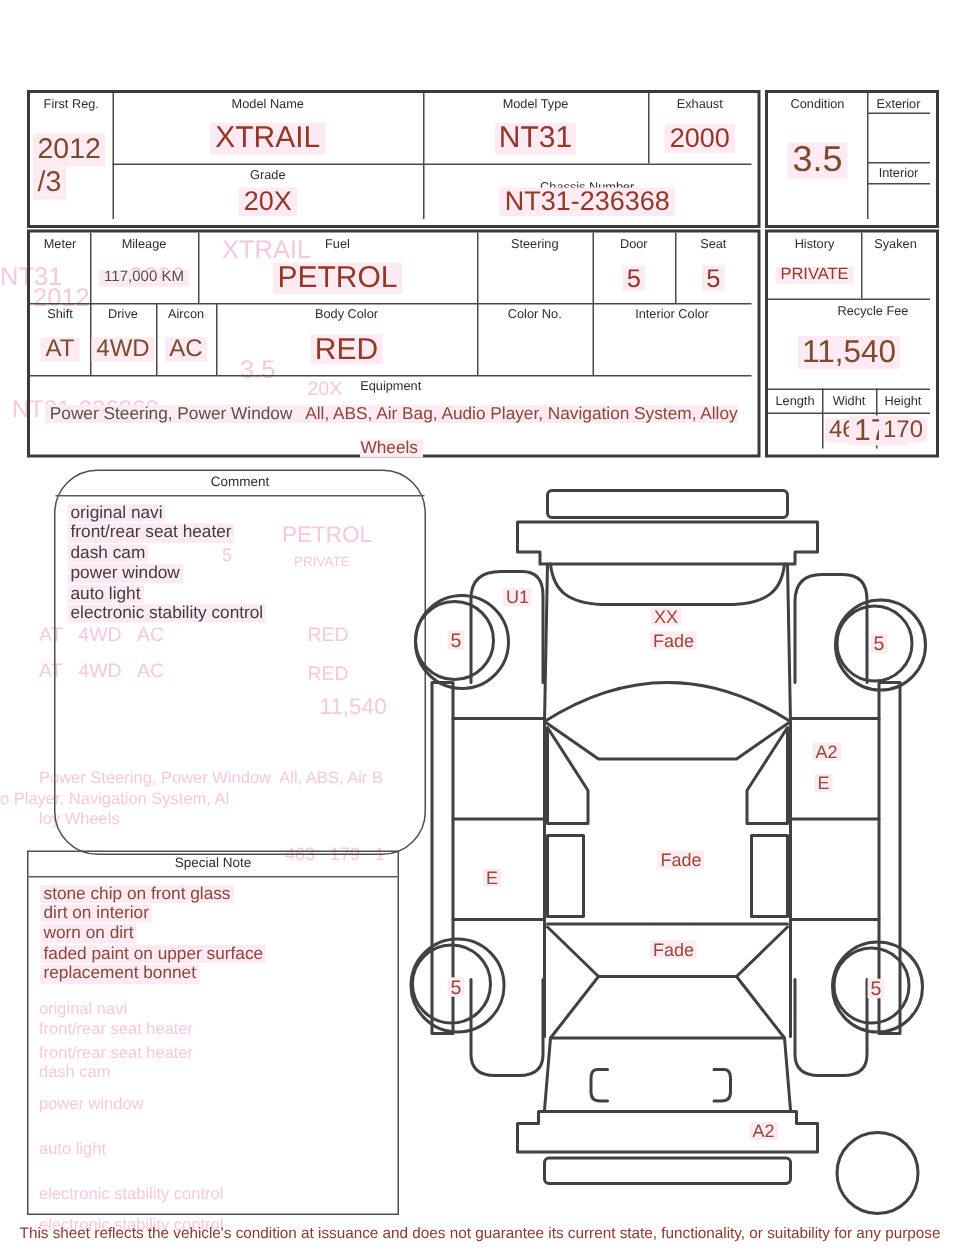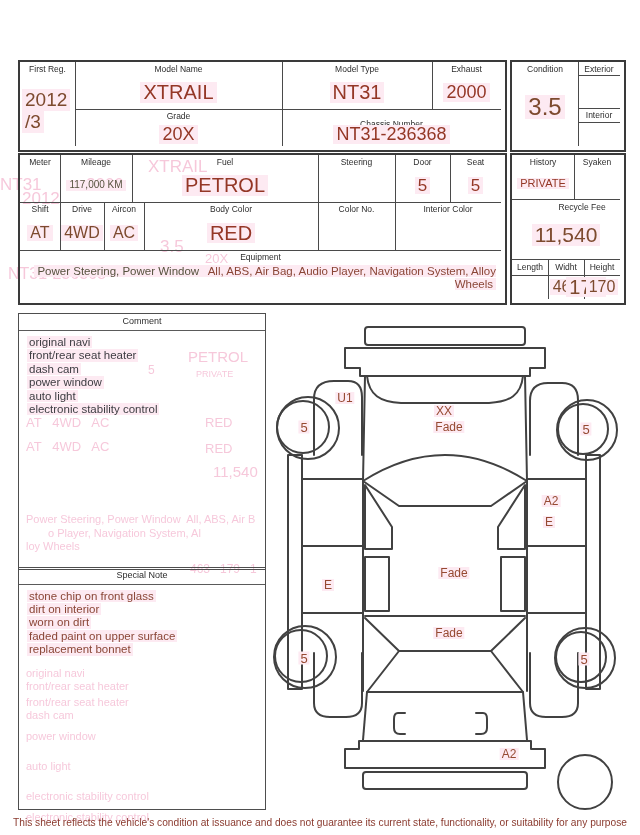--- a/index.html
+++ b/index.html
@@ -30,22 +30,22 @@
         margin:1px 0 0 2px;font-size:11.5px;line-height:12.4px;color:#3d3d42;}
   .note-line{display:table;background:var(--highlight);padding:0 2px;
         margin:1px 0 0 2px;font-size:11.5px;line-height:12.4px;color:var(--note-red);}
   .ghost-layer div{position:absolute;color:var(--ghost-pink);opacity:.72;
         white-space:pre;line-height:1;pointer-events:none;}
   .diagram{position:absolute;left:268px;top:313px;width:372px;height:500px;}
   .dlabels div{position:absolute;transform:translate(-50%,-50%);
         background:var(--highlight);padding:0 2px;color:var(--diagram-red);line-height:1;}
   .footer{position:absolute;left:0;top:817px;width:100%;text-align:center;
         font-size:10.2px;color:var(--footer-red);}
-  .equip{position:absolute;left:6px;top:110px;width:470px;text-align:right;
-        font-size:11.5px;line-height:13px;}
+  .equip{position:absolute;left:6px;top:110px;width:470px;text-align:center;
+        font-size:11.5px;line-height:23px;}
   .firstreg{position:absolute;left:2px;top:16px;width:51px;height:66px;
         display:flex;flex-direction:column;justify-content:center;align-items:flex-start;
         font-size:19px;}
   svg{display:block;}
 </style>
 </head>
 <body>
 
 <div class="sheet">
 
@@ -62,21 +62,21 @@
       <div style="left: 55px; top: 349px; font-size: 9px;">117,000 KM</div>
       <div style="left: 188px; top: 349px; font-size: 15px;">PETROL</div>
       <div style="left: 148px; top: 364px; font-size: 12px;">5</div>
       <div style="left: 196px; top: 370px; font-size: 9px;">PRIVATE</div>
       <div style="left: 26px; top: 416px; font-size: 13px;">AT   4WD   AC</div>
       <div style="left: 205px; top: 416px; font-size: 13px;">RED</div>
       <div style="left: 26px; top: 440px; font-size: 13px;">AT   4WD   AC</div>
       <div style="left: 205px; top: 442px; font-size: 13px;">RED</div>
       <div style="left: 213px; top: 464px; font-size: 15px;">11,540</div>
       <div style="left: 26px; top: 514px; font-size: 11px;">Power Steering, Power Window  All, ABS, Air B</div>
-      <div style="left: 0px; top: 528px; font-size: 11px; padding-left: 48px;">o Player, Navigation System, Al</div>
+      <div style="left: 0px; top: 528px; font-size: 11px;">o Player, Navigation System, Al</div>
       <div style="left: 26px; top: 541px; font-size: 11px;">loy Wheels</div>
       <div style="left: 190px; top: 563px; font-size: 12px; text-align: right;">463   179   1</div>
       <div style="left: 26px; top: 668px; font-size: 11px;">original navi</div>
       <div style="left: 26px; top: 681px; font-size: 11px;">front/rear seat heater</div>
       <div style="left: 26px; top: 697px; font-size: 11px;">front/rear seat heater</div>
       <div style="left: 26px; top: 710px; font-size: 11px;">dash cam</div>
       <div style="left: 26px; top: 731px; font-size: 11px;">power window</div>
       <div style="left: 26px; top: 761px; font-size: 11px;">auto light</div>
       <div style="left: 26px; top: 791px; font-size: 11px;">electronic stability control</div>
       <div style="left: 26px; top: 812px; font-size: 11px;">electronic stability control</div>
@@ -202,21 +202,21 @@
         <span class="hl">463</span>
       </div>
     <div class="cell brown" style="left:36px;top:120px;width:36px;height:24px;font-size:20px;padding-left:20px;">
         <span class="hl">179</span>
       </div>
     <div class="cell brown" style="left:72px;top:120px;width:36px;height:24px;font-size:16px;">
         <span class="hl">170</span>
       </div>
   </div>
 
-  <div class="thinbox" style="left:18px;top:313px;width:246px;height:255px;">
+  <div class="thinbox" style="left:36px;top:313px;width:246px;height:255px;border-radius:29px;">
     <div class="hdr">Comment</div>
     <div class="hdrline"></div>
     <div class="listwrap">
         <div class="comment-line">original navi</div>
         <div class="comment-line">front/rear seat heater</div>
         <div class="comment-line">dash cam</div>
         <div class="comment-line">power window</div>
         <div class="comment-line">auto light</div>
         <div class="comment-line">electronic stability control</div>
       </div>

